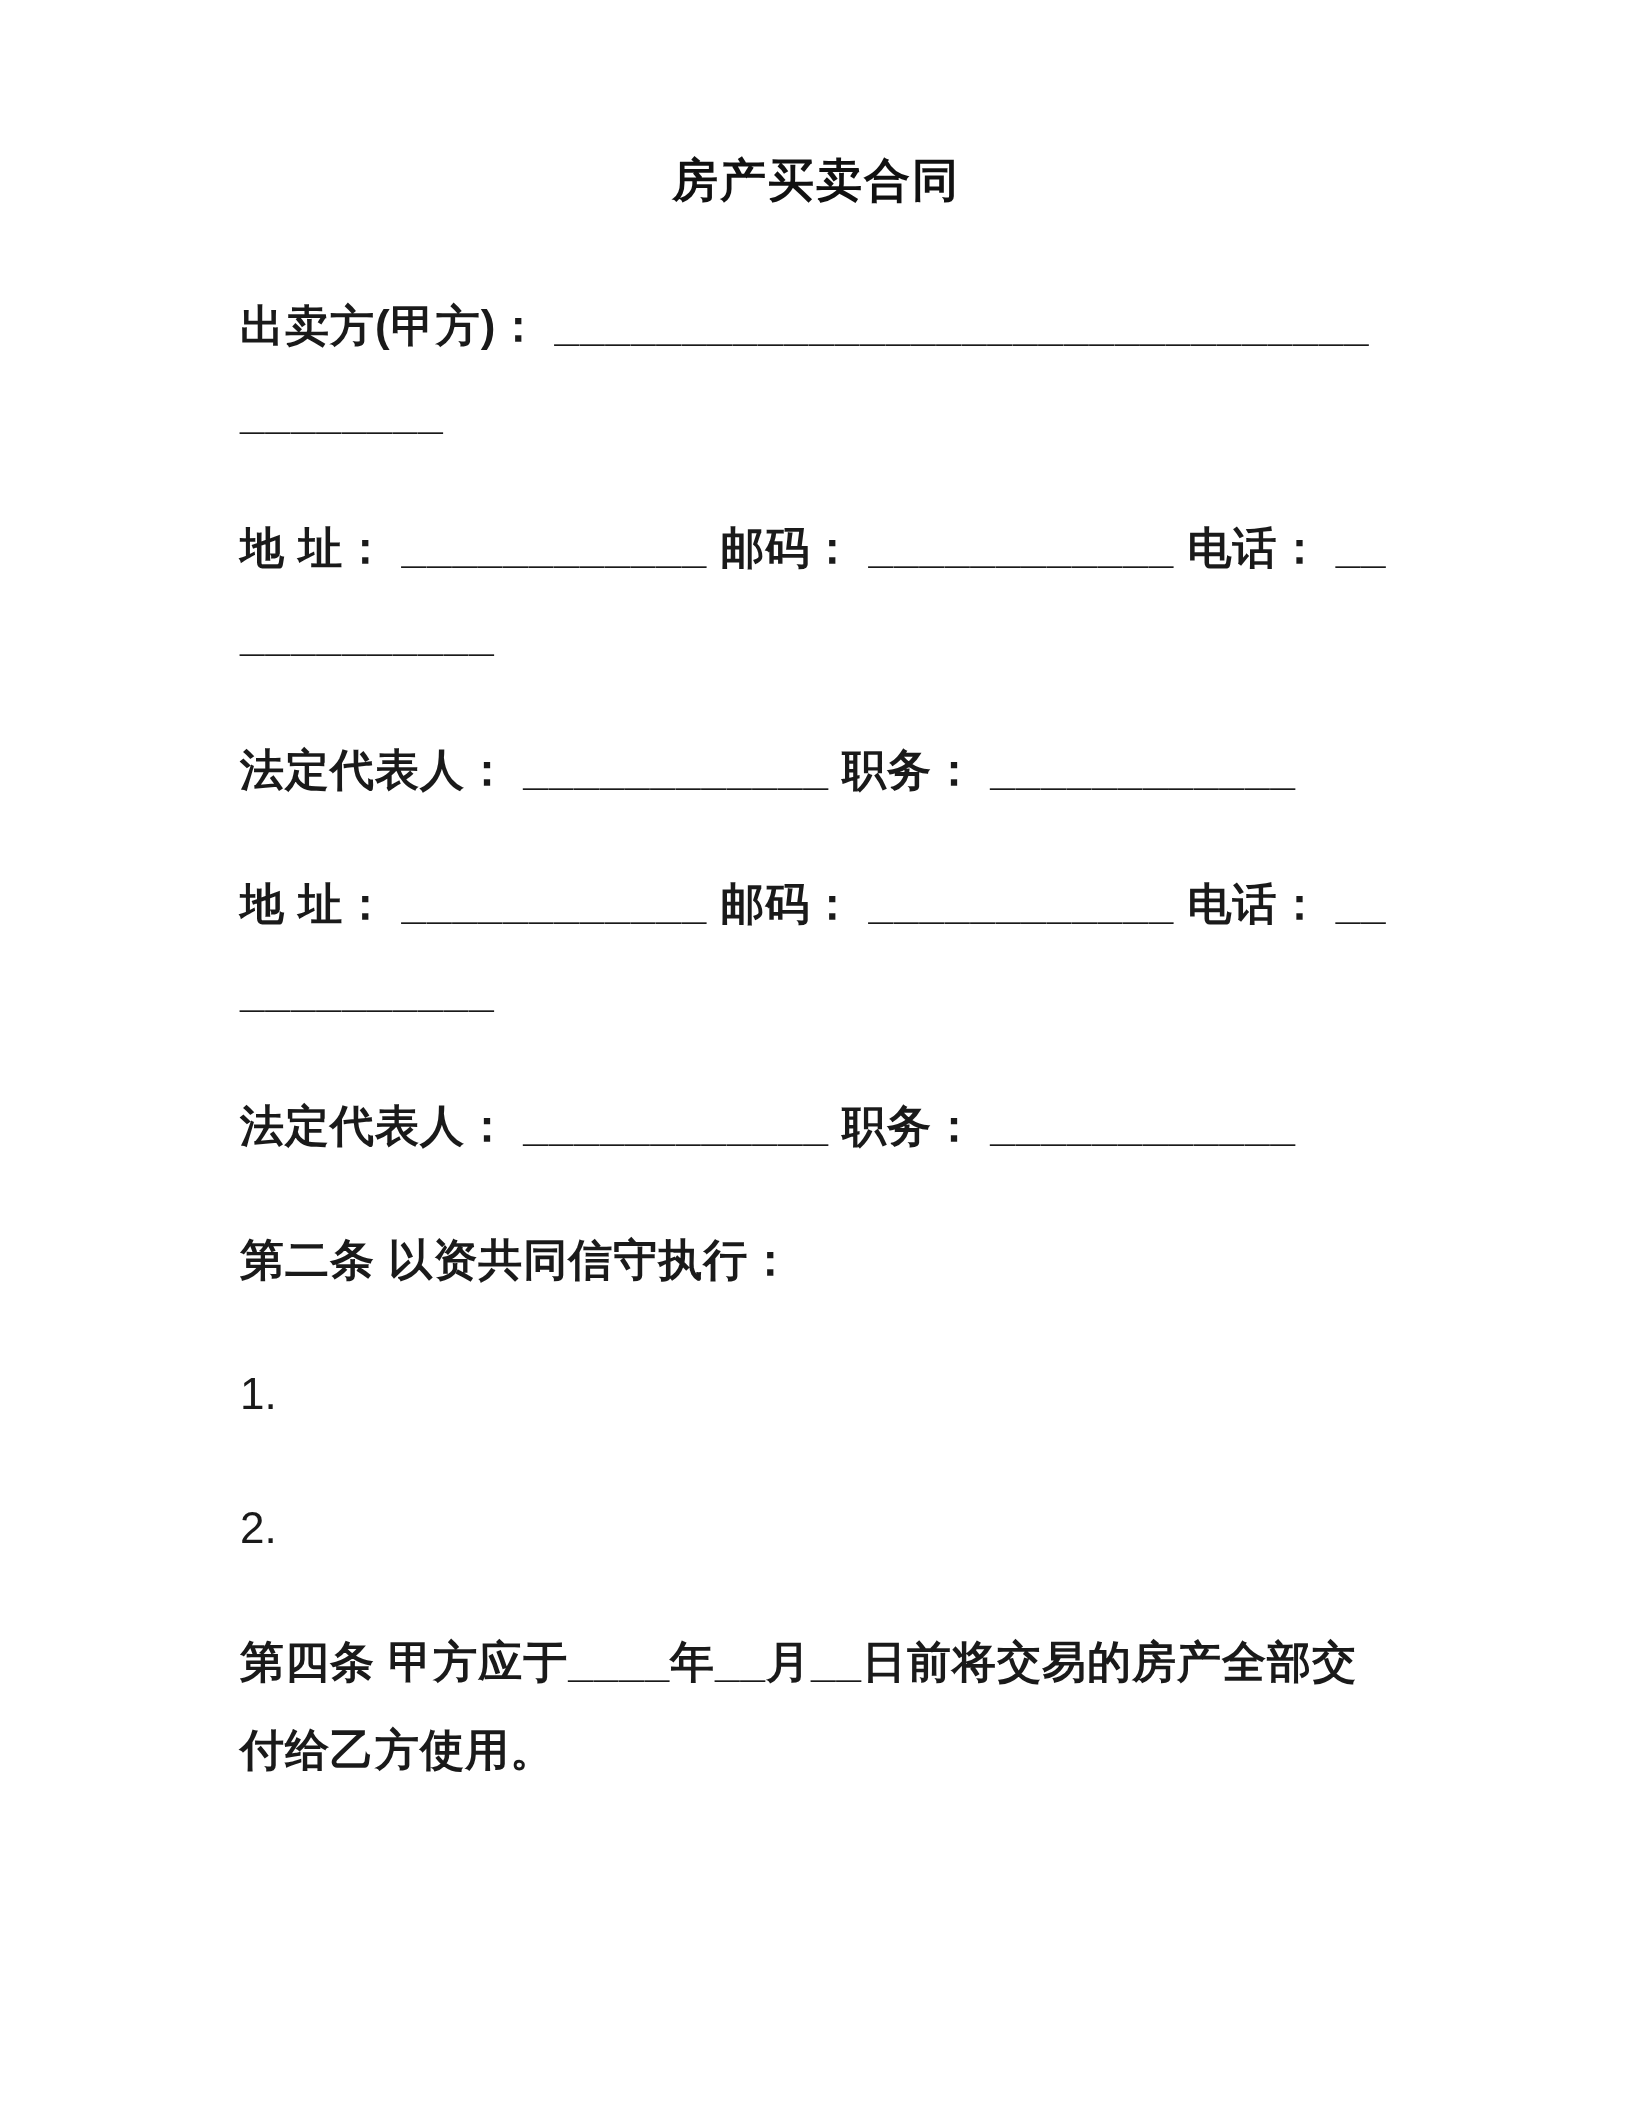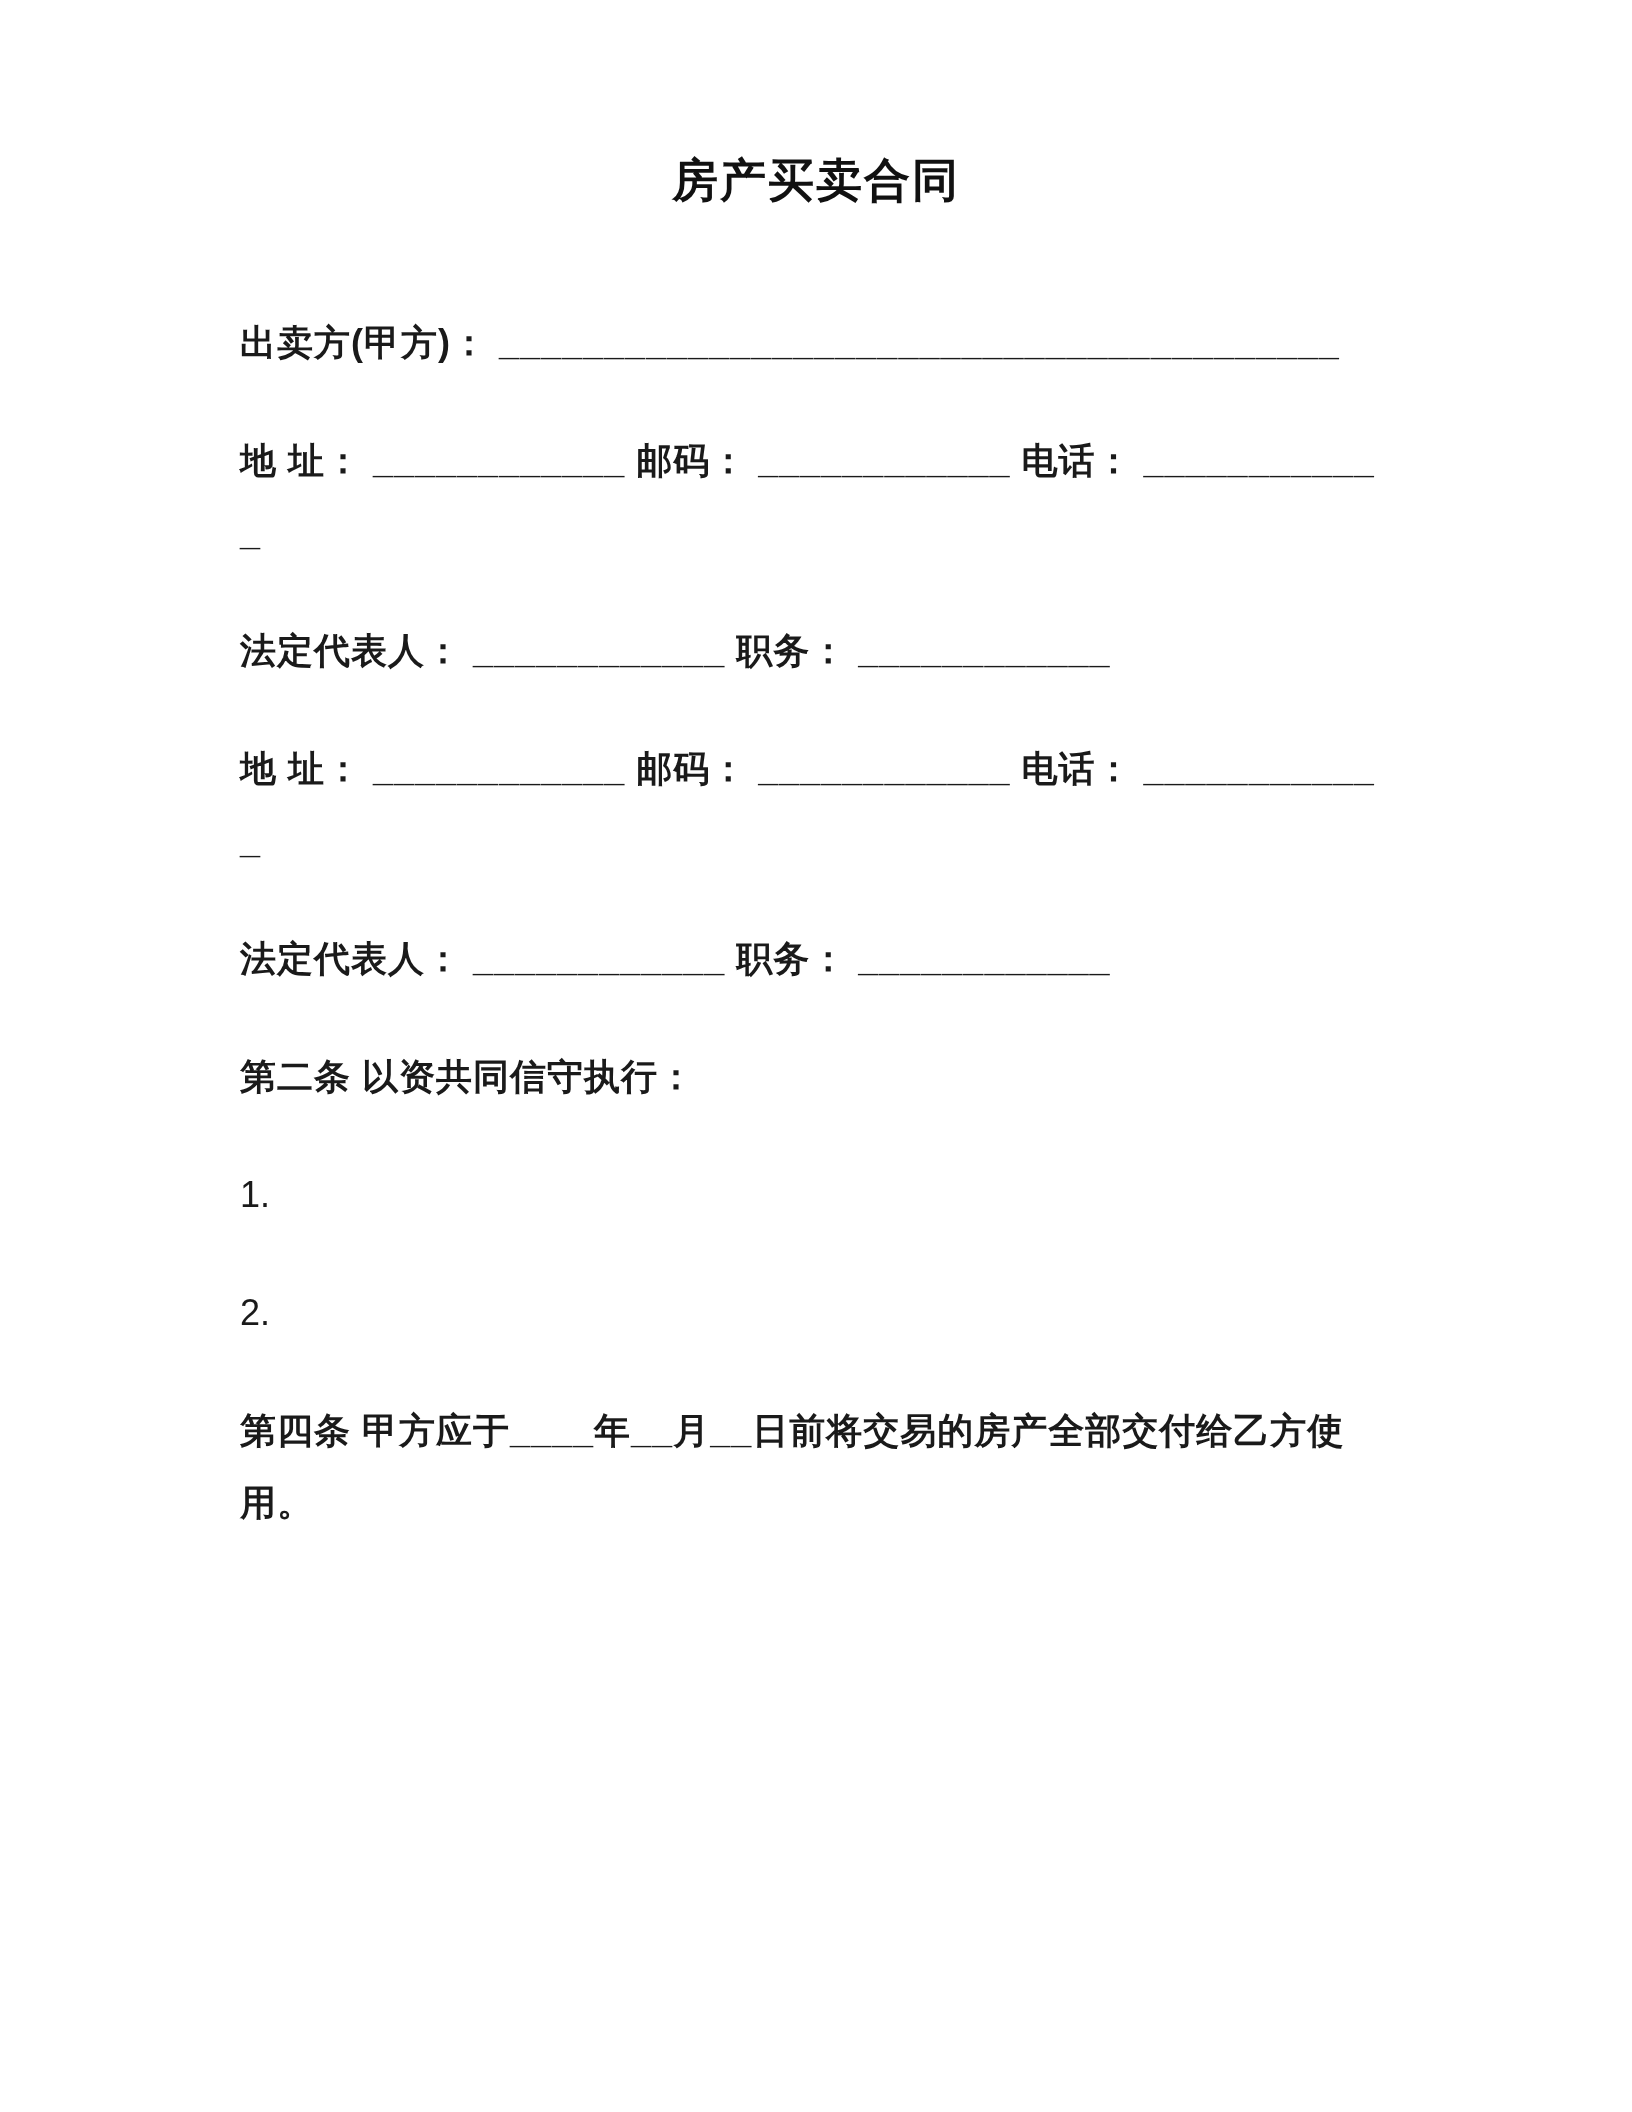--- a/index.html
+++ b/index.html
@@ -17,24 +17,24 @@
       min-height: 2112px;
       background: #ffffff;
       padding: 150px 240px 80px 240px;
     }
     .doc-title {
       text-align: center;
       font-size: 46px;
       font-weight: 700;
       letter-spacing: 2px;
       color: #111111;
-      margin-bottom: 95px;
+      margin-bottom: 70px;
     }
     .doc-body p {
-      font-size: 36px;
+      font-size: 44px;
       font-weight: 700;
       color: #1a1a1a;
       line-height: 2.0;
       margin-bottom: 46px;
       word-break: break-all;
       letter-spacing: 1px;
     }
     .doc-body p.numbered {
       font-weight: 400;
       letter-spacing: 0;

